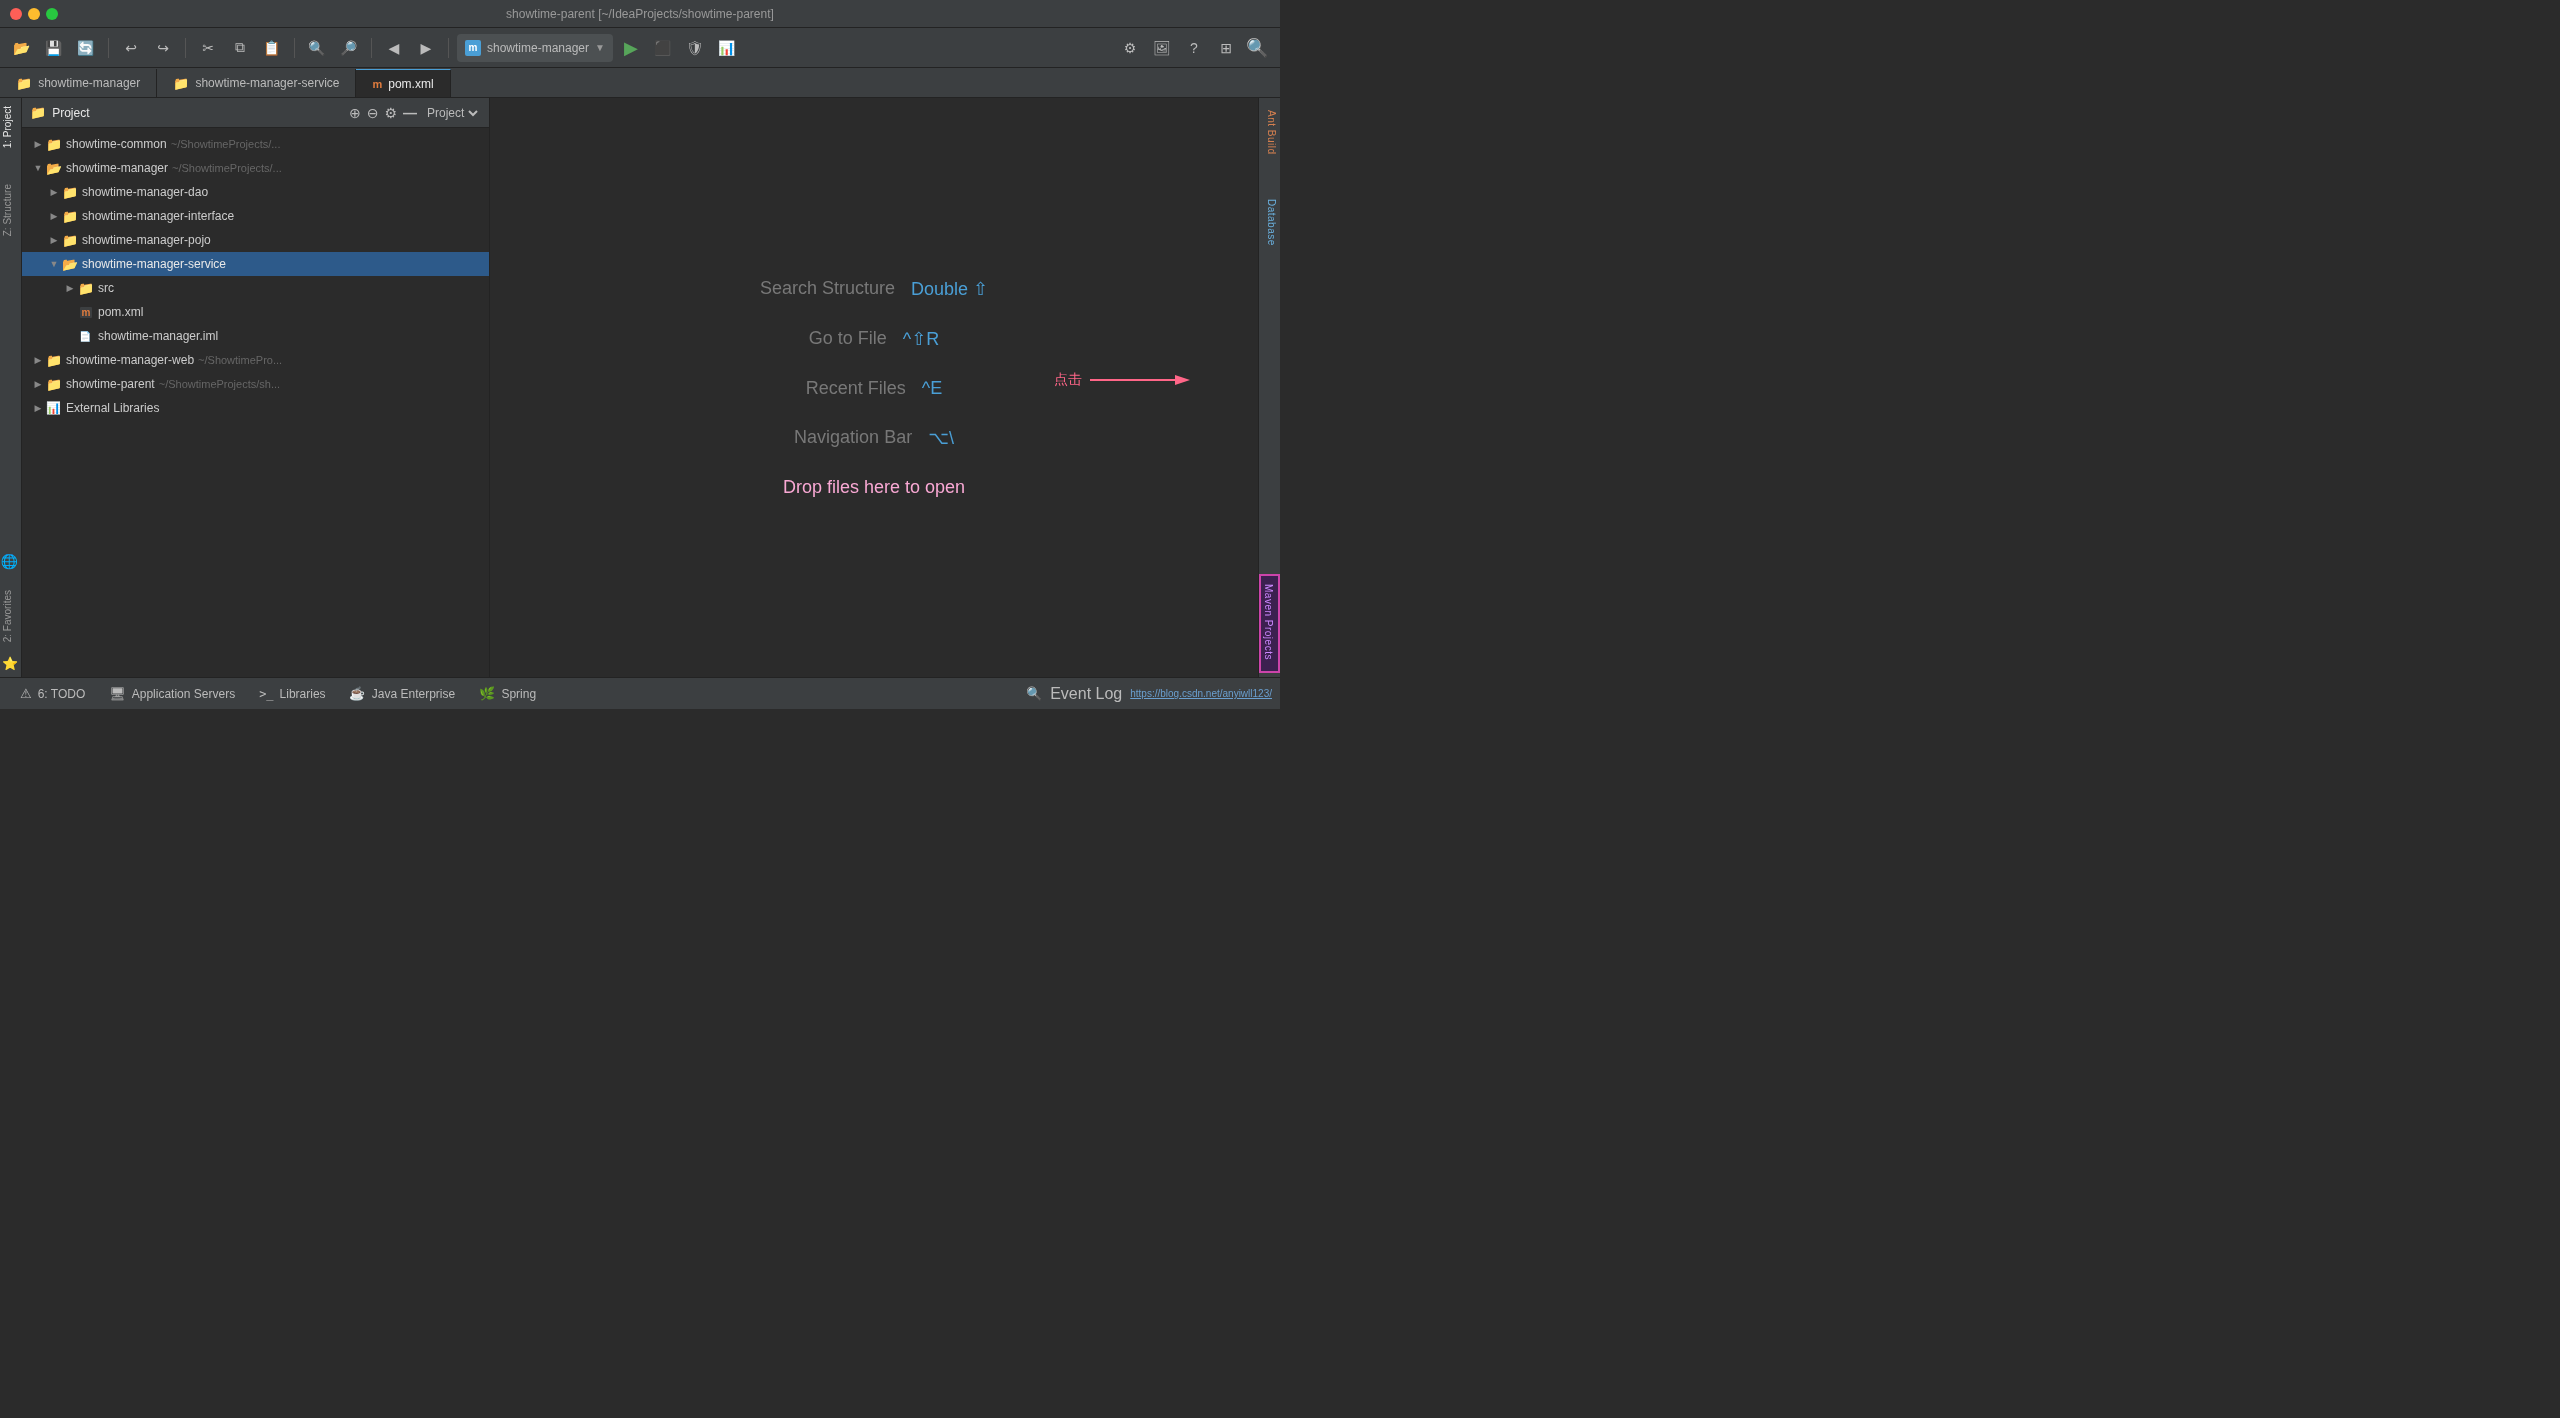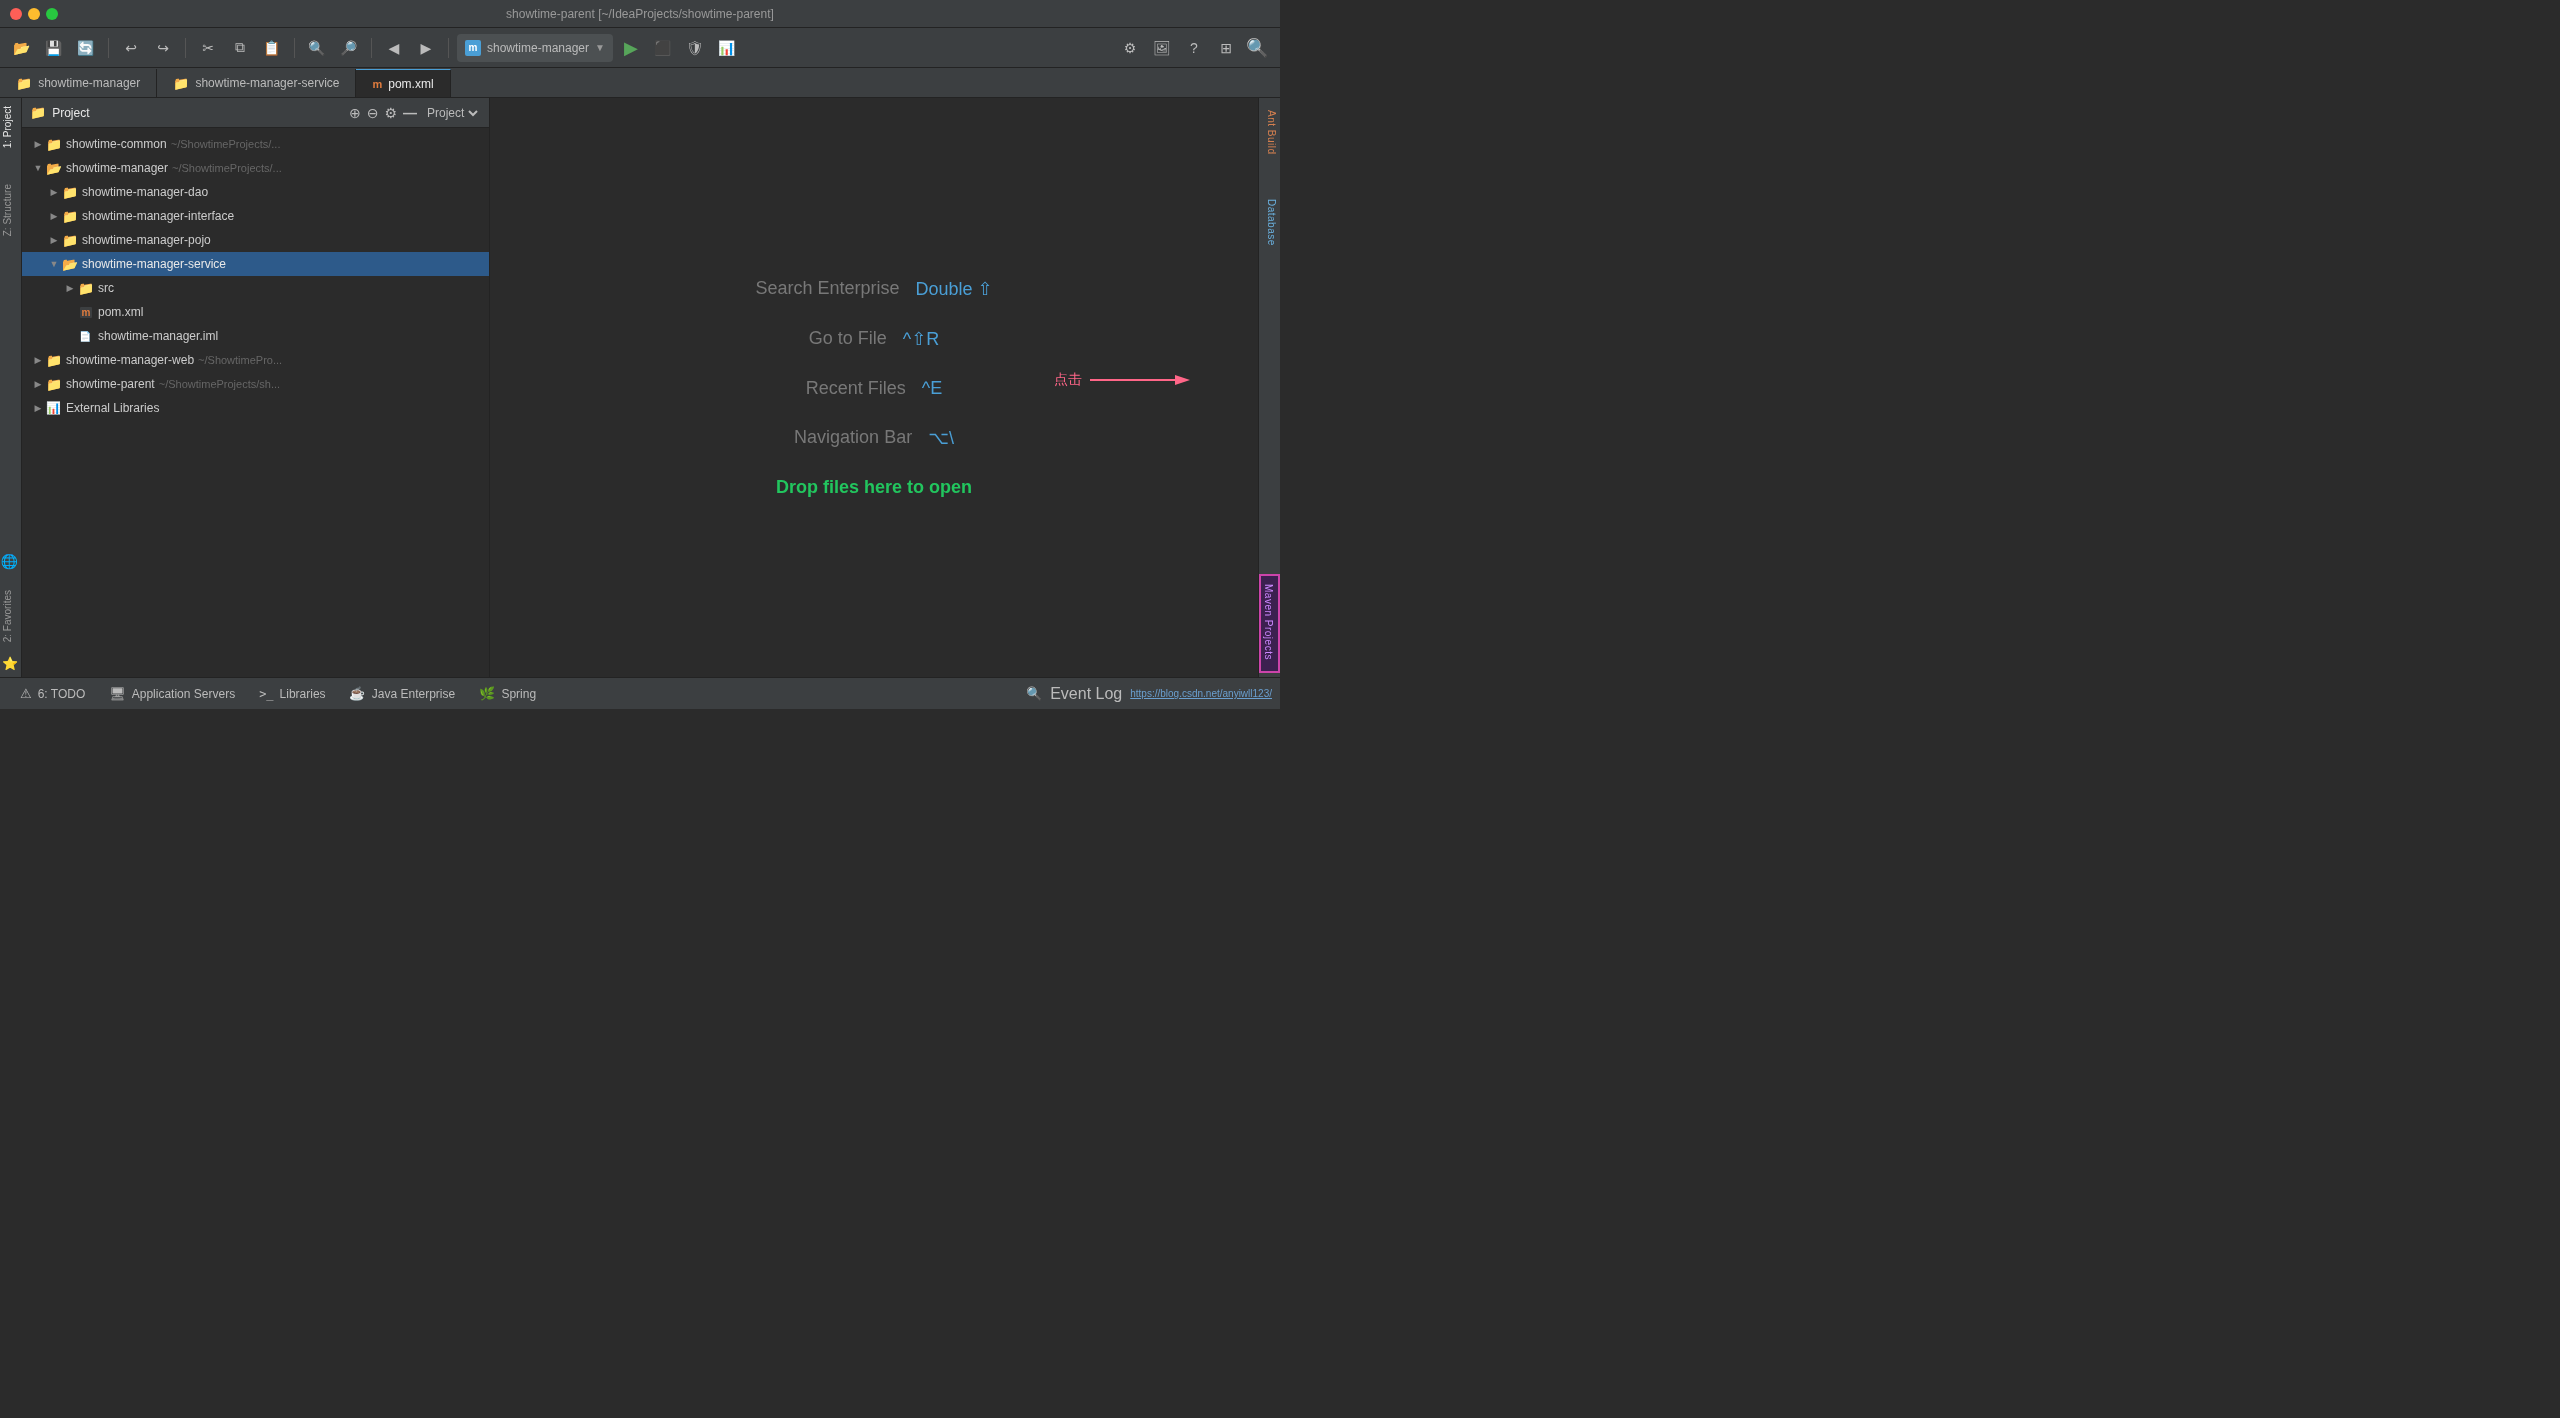--- a/index.html
+++ b/index.html
@@ -280,22 +280,21 @@
     .shortcut-label {
       font-size: 18px;
       color: #787878;
     }
     .shortcut-key {
       font-size: 18px;
       color: #4a9fd6;
     }
     .drop-files {
       font-size: 18px;
-      color: #22c55e;
-      font-weight: bold;
+      color: #f9a8d4;
     }
 
     
     .right-sidebar {
       width: 22px;
       background: #3c3f41;
       display: flex;
       flex-direction: column;
       border-left: 1px solid #232323;
       position: relative;
@@ -532,21 +531,21 @@
         <span class="tree-indent" style="width:8px;"></span>
         <span class="tree-arrow">▶</span>
         <span class="tree-icon">📊</span>
         <span class="item-label">External Libraries</span>
       </div>
     </div>
   </div>
 
   <div class="editor-area">
     <div class="shortcut-item">
-      <span class="shortcut-label">Search Enterprise</span>
+      <span class="shortcut-label">Search Structure</span>
       <span class="shortcut-key">Double ⇧</span>
     </div>
     <div class="shortcut-item">
       <span class="shortcut-label">Go to File</span>
       <span class="shortcut-key" style="font-size:18px;color:#4a9fd6;">^⇧R</span>
     </div>
     <div class="shortcut-item">
       <span class="shortcut-label">Recent Files</span>
       <span class="shortcut-key" style="font-size:18px;color:#4a9fd6;">^E</span>
     </div>

